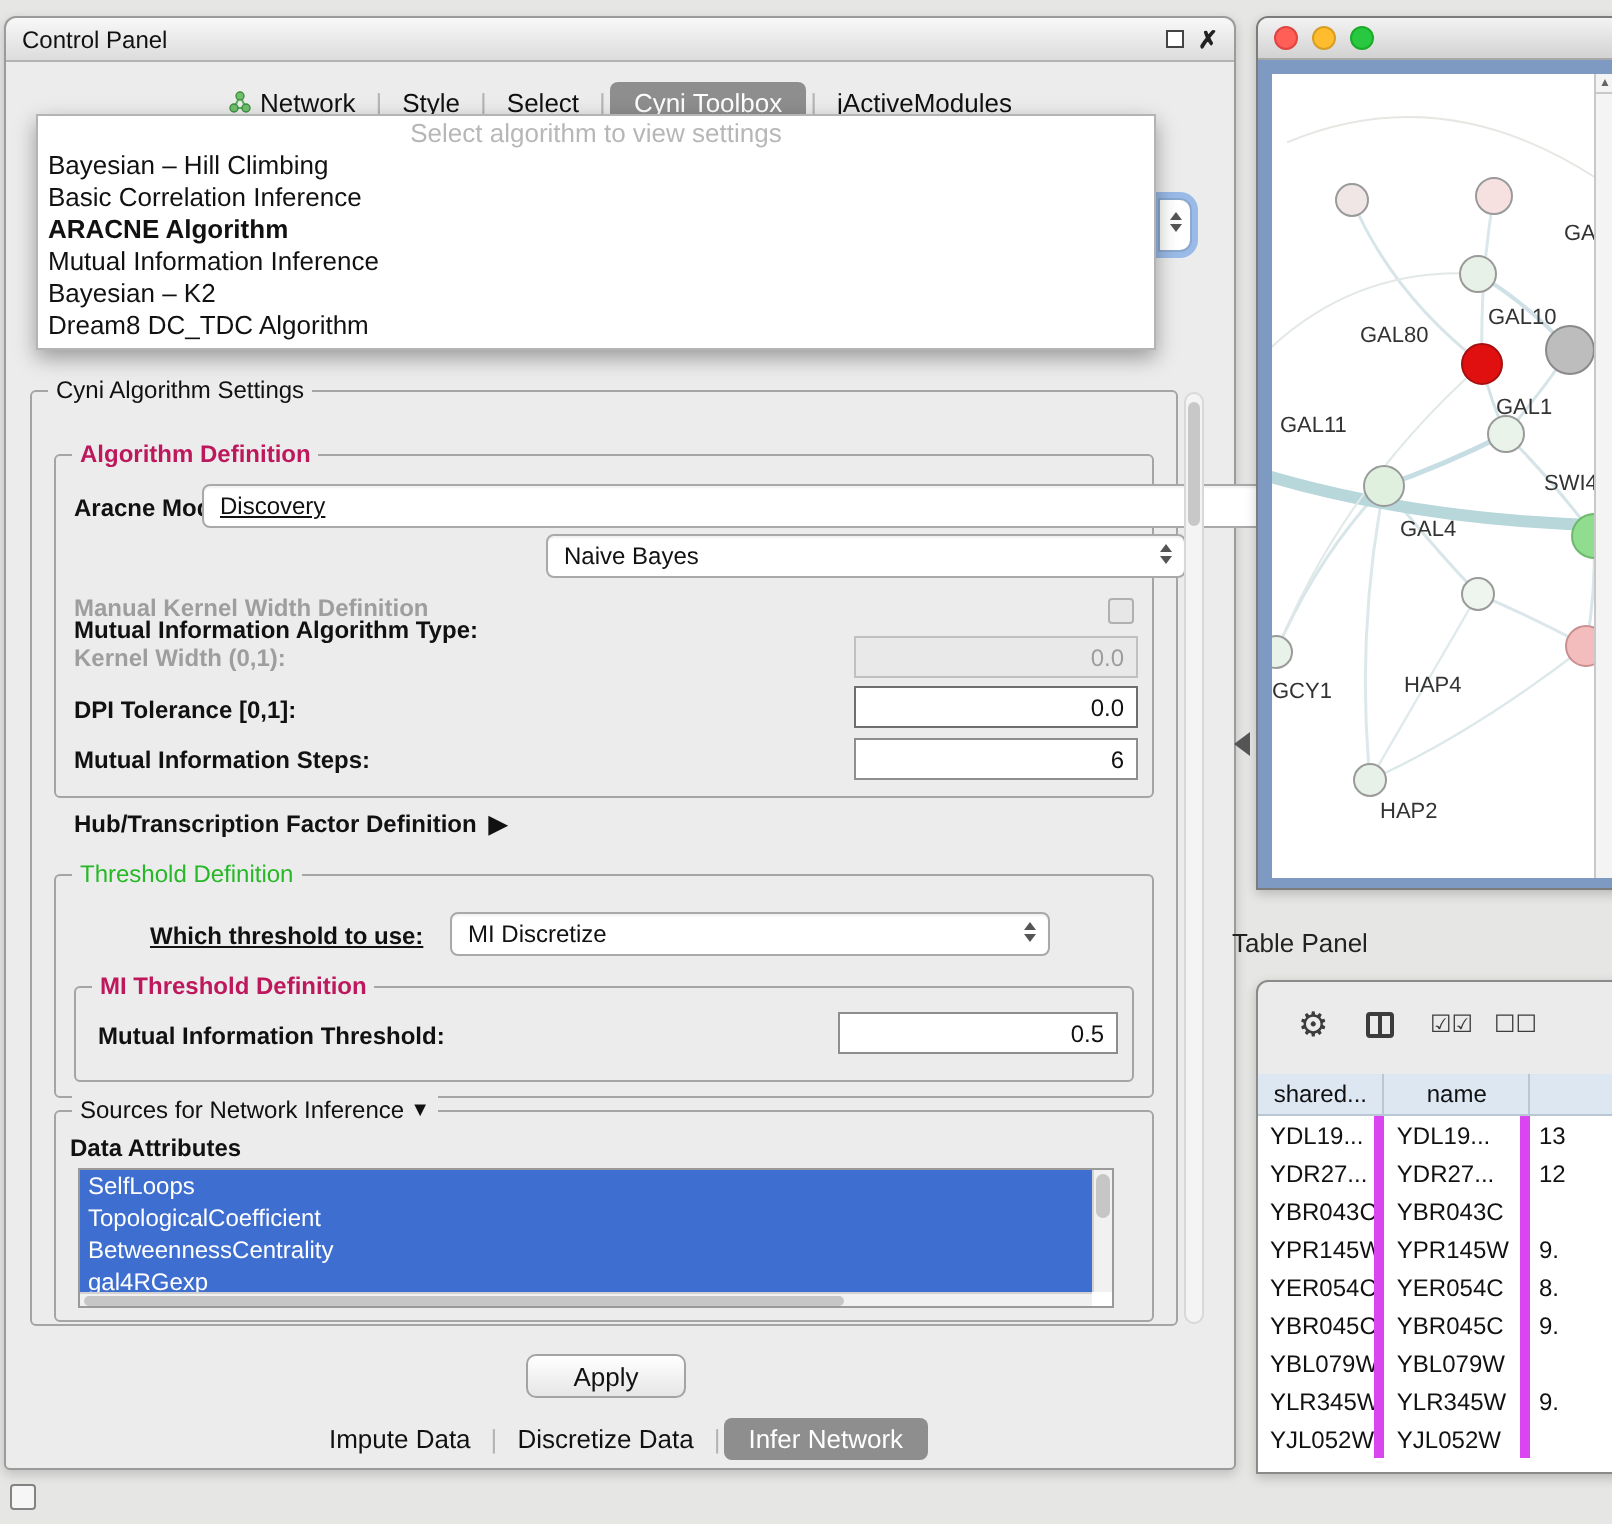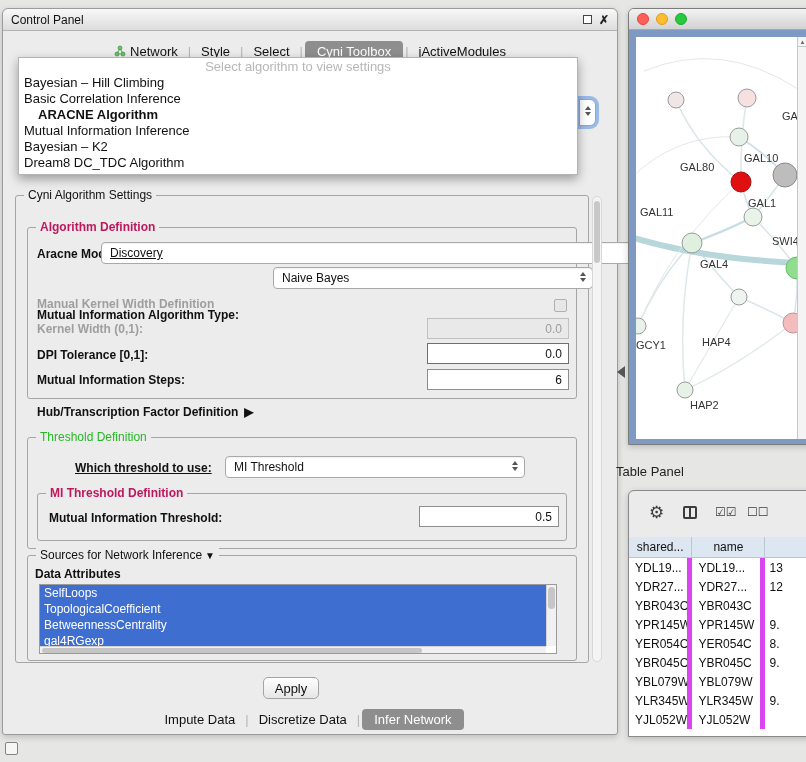--- a/index.html
+++ b/index.html
@@ -56,33 +56,33 @@
   .list-vscroll { position:absolute; right:0; top:0; bottom:7px; width:10px; background:#f1f1f1; border-left:1px solid #d2d2d2; }
   .list-vthumb { position:absolute; left:1px; top:2px; width:7px; height:22px; background:#c6c6c6; border-radius:4px; }
   .list-hscroll { position:absolute; left:0; right:10px; bottom:0; height:7px; background:#f1f1f1; border-top:1px solid #d2d2d2; }
   .list-hthumb { position:absolute; left:2px; top:1px; width:75%; height:5px; background:#c6c6c6; border-radius:3px; }
 
   
   .main-scroll { position:absolute; left:589px; top:187px; width:10px; height:466px;
     background:#f4f4f4; border:1px solid #d8d8d8; border-radius:5px; }
   .main-thumb { position:absolute; left:1px; top:4px; width:6px; height:62px; background:#c8c8c8; border-radius:4px; }
 
-  .apply-btn { position:absolute; left:260px; top:668px; width:56px; height:22px;
+  .apply-btn { position:absolute; left:260px; top:668px; width:80px; height:22px;
     background:linear-gradient(#ffffff,#e6e6e6); border:1px solid #a3a3a3; border-radius:5px;
     font-size:13px; display:flex; align-items:center; justify-content:center;text-align:center; }
 
   .bottom-tabs { position:absolute; left:0; right:0; top:700px; display:flex; align-items:center;
     justify-content:center; gap:2px; font-size:13px; }
 
   
   #algo-popup { position:absolute; left:18px; top:57px; width:560px; height:118px; background:#fff;
     border:1px solid #b4b4b4; box-shadow:0 4px 10px rgba(0,0,0,.35); z-index:40; }
   .popup-placeholder { height:17px; line-height:17px; text-align:center; color:#b7b7b7; font-size:13px; }
   .popup-item { height:16px; line-height:16px; padding-left:5px; font-size:13px; white-space:nowrap; }
-  .popup-item.selected { font-weight:bold;margin-left:14px; }
+  .popup-item.selected { font-weight:bold; }
 
   
   .combo-fragment { position:absolute; left:576px; top:90px; width:17px; height:27px; background:#fff;
     border:1px solid #8aa8d0; border-radius:0 6px 6px 0; box-shadow:0 0 0 3px rgba(110,160,230,.65); z-index:10; }
   .combo-fragment .arrows { position:absolute; right:4px; top:6px; display:flex; flex-direction:column; gap:2px; }
 
   
   #network-window { position:absolute; left:628px; top:8px; width:192px; height:437px;
     border:1px solid #7c7c7c; border-radius:6px 0 0 0; overflow:hidden; box-shadow:0 2px 6px rgba(0,0,0,.2); }
   .mac-titlebar { position:absolute; left:0; right:0; top:0; height:21px;
@@ -220,21 +220,21 @@
       <span>Hub/Transcription Factor Definition</span>
       <span class="hub-arrow">▶</span>
     </span>
 
     <div class="group" style="left:24px; top:428px; width:550px; height:112px;">
       <span class="group-title t-green">Threshold Definition</span>
     </div>
 
     <span class="lbl" style="left:72px; top:452px;text-decoration:underline;">Which threshold to use:</span>
     <div class="combo" style="left:222px; top:447px; width:300px;">
-      <span>MI Threshold</span>
+      <span>MI Discretize</span>
       <span class="arrows">
           <span class="tri-up"></span>
           <span class="tri-down"></span>
         </span>
     </div>
 
     <div class="group" style="left:34px; top:484px; width:530px; height:48px;">
       <span class="group-title t-blue">MI Threshold Definition</span>
     </div>
     <span class="lbl" style="left:46px; top:502px;">Mutual Information Threshold:</span>

